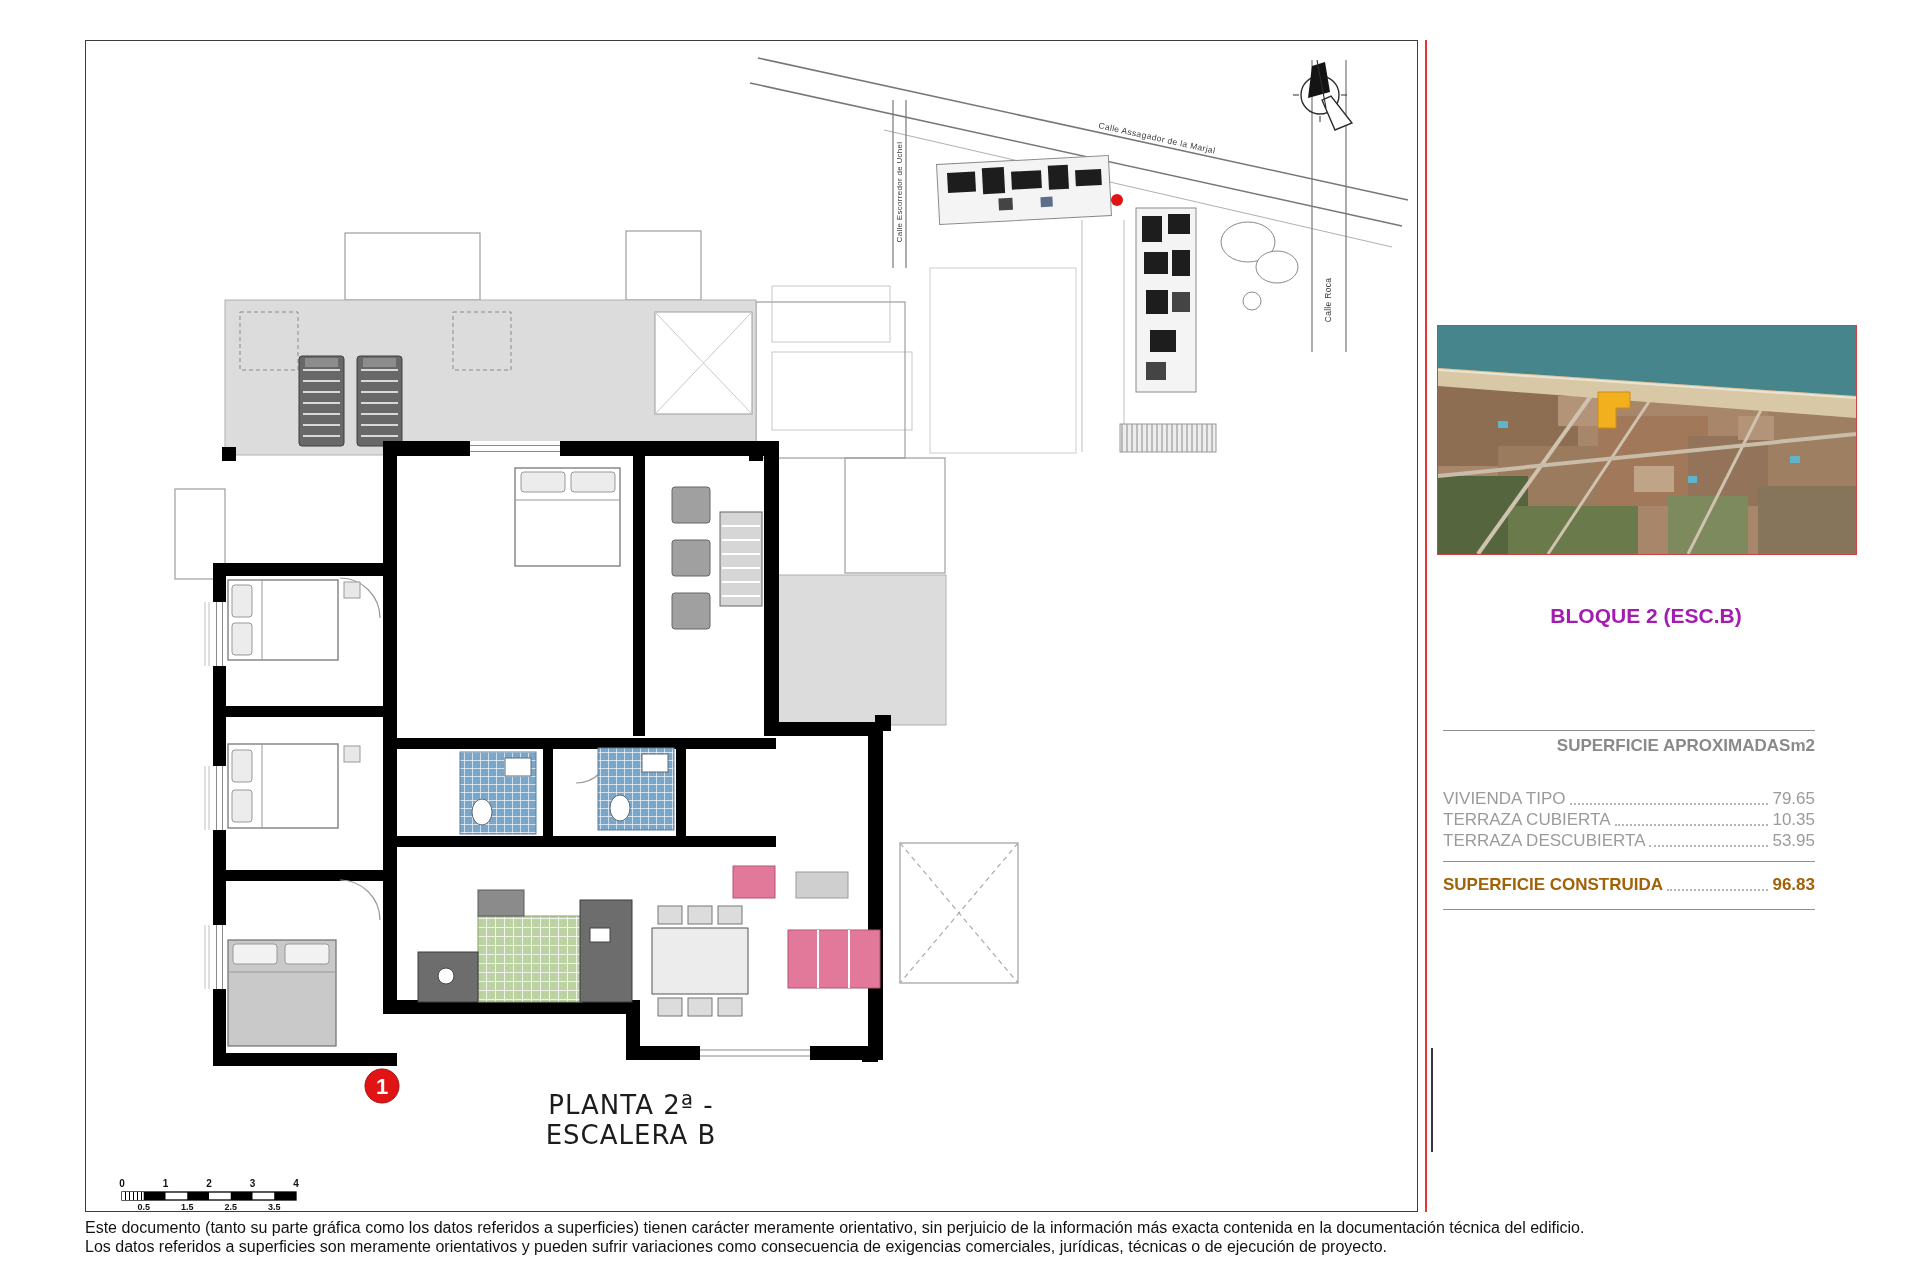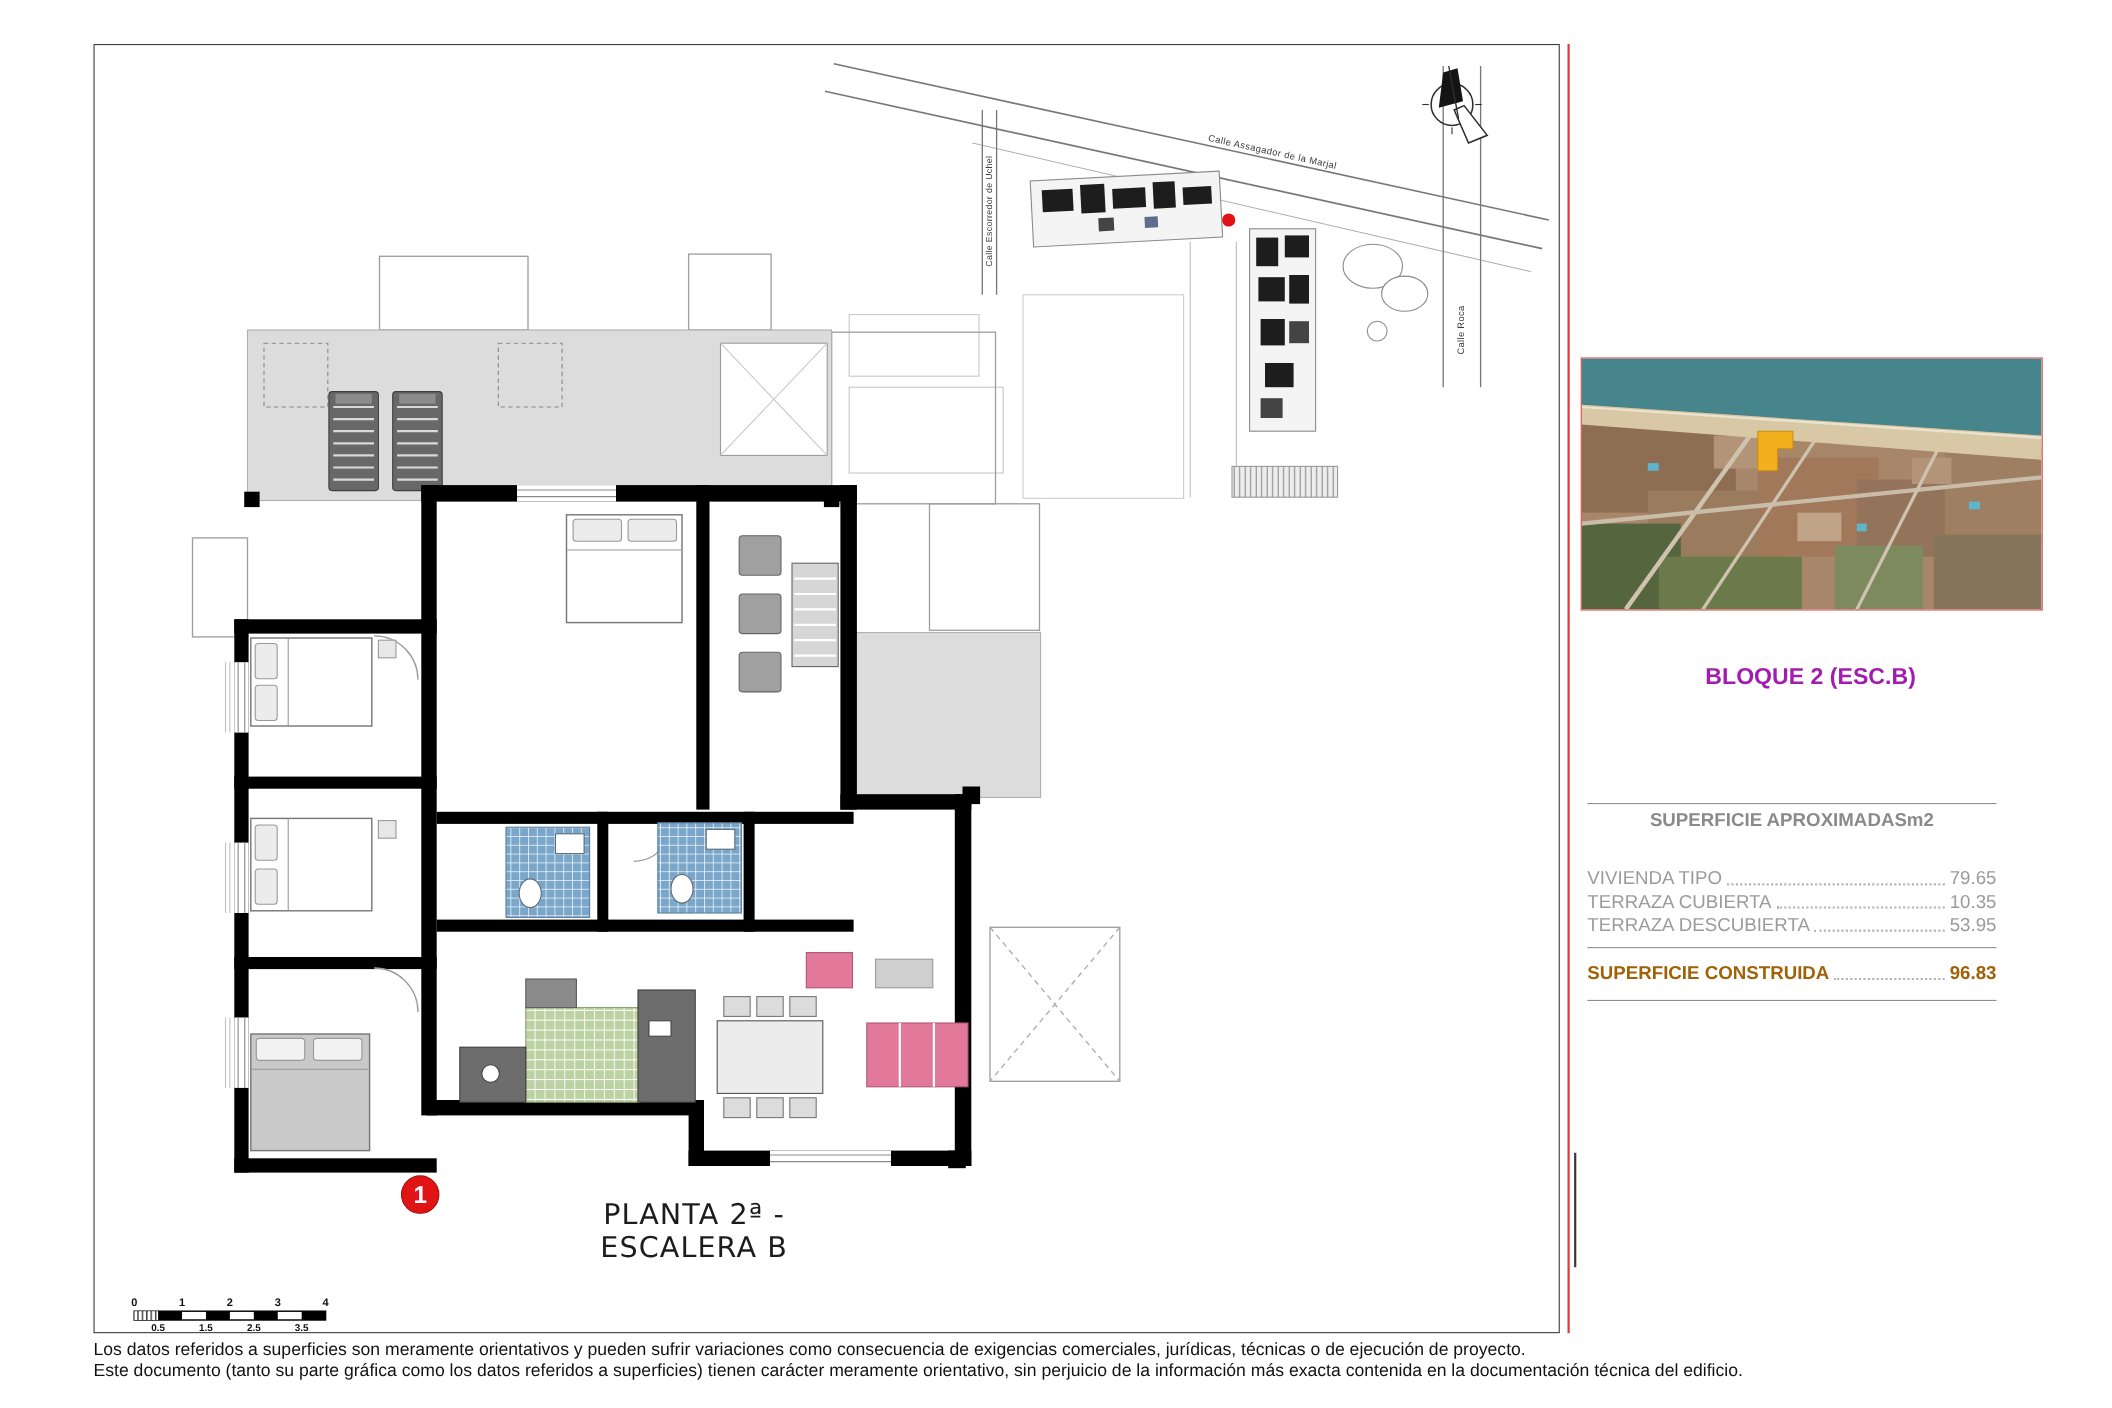--- a/index.html
+++ b/index.html
@@ -11,21 +11,21 @@
   .divider-red{position:absolute;left:1425px;top:40px;width:2px;height:1172px;background:#e8353a;}
   .divider-dark{position:absolute;left:1431px;top:1048px;width:2px;height:104px;background:#35373d;}
   .caption{position:absolute;left:476px;top:1090px;width:310px;text-align:center;
            font-family:"DejaVu Sans",sans-serif;font-size:26px;color:#1c1c1c;letter-spacing:1px;}
   .photo{position:absolute;left:1437px;top:325px;width:418px;height:228px;
          border:1px solid #d04040;box-sizing:content-box;overflow:hidden;}
   .title-block{position:absolute;left:1437px;top:602px;width:418px;text-align:center;
                font-weight:bold;font-size:21px;line-height:27px;color:#a21caf;}
   .areas{position:absolute;left:1443px;top:730px;width:372px;color:#9b9b9b;font-size:17px;}
   .rule{border:none;border-top:1.5px solid #8f8f8f;margin:0;}
-  .a-head{display:flex;justify-content:center;font-weight:bold;color:#8a8a8a;
+  .a-head{display:flex;justify-content:flex-end;font-weight:bold;color:#8a8a8a;
           padding:5px 0 18px 0;}
   .a-row{display:flex;align-items:flex-end;line-height:21px;}
   .leader{flex:1;border-bottom:2px dotted #b5b5b5;margin:0 4px 4px 4px;}
   .a-total{display:flex;align-items:flex-end;font-weight:bold;color:#a16207;
            padding:12px 0 14px 0;line-height:21px;}
   .a-rows{padding-bottom:10px;margin-top:14px;}
   .disclaimer{position:absolute;left:85px;top:1218px;width:1800px;font-size:16px;
               line-height:19px;color:#121212;}
 </style>
 </head>
@@ -367,17 +367,17 @@
     <hr class="rule">
     <div class="a-total">
       <span>SUPERFICIE CONSTRUIDA</span>
       <span class="leader"></span>
       <span>96.83</span>
     </div>
     <hr class="rule">
   </div>
 
   <div class="disclaimer">
+    <div>Este documento (tanto su parte gráfica como los datos referidos a superficies) tienen carácter meramente orientativo, sin perjuicio de la información más exacta contenida en la documentación técnica del edificio.</div>
     <div>Los datos referidos a superficies son meramente orientativos y pueden sufrir variaciones como consecuencia de exigencias comerciales, jurídicas, técnicas o de ejecución de proyecto.</div>
-    <div>Este documento (tanto su parte gráfica como los datos referidos a superficies) tienen carácter meramente orientativo, sin perjuicio de la información más exacta contenida en la documentación técnica del edificio.</div>
   </div>
 
 </div>
 
 </body></html>

